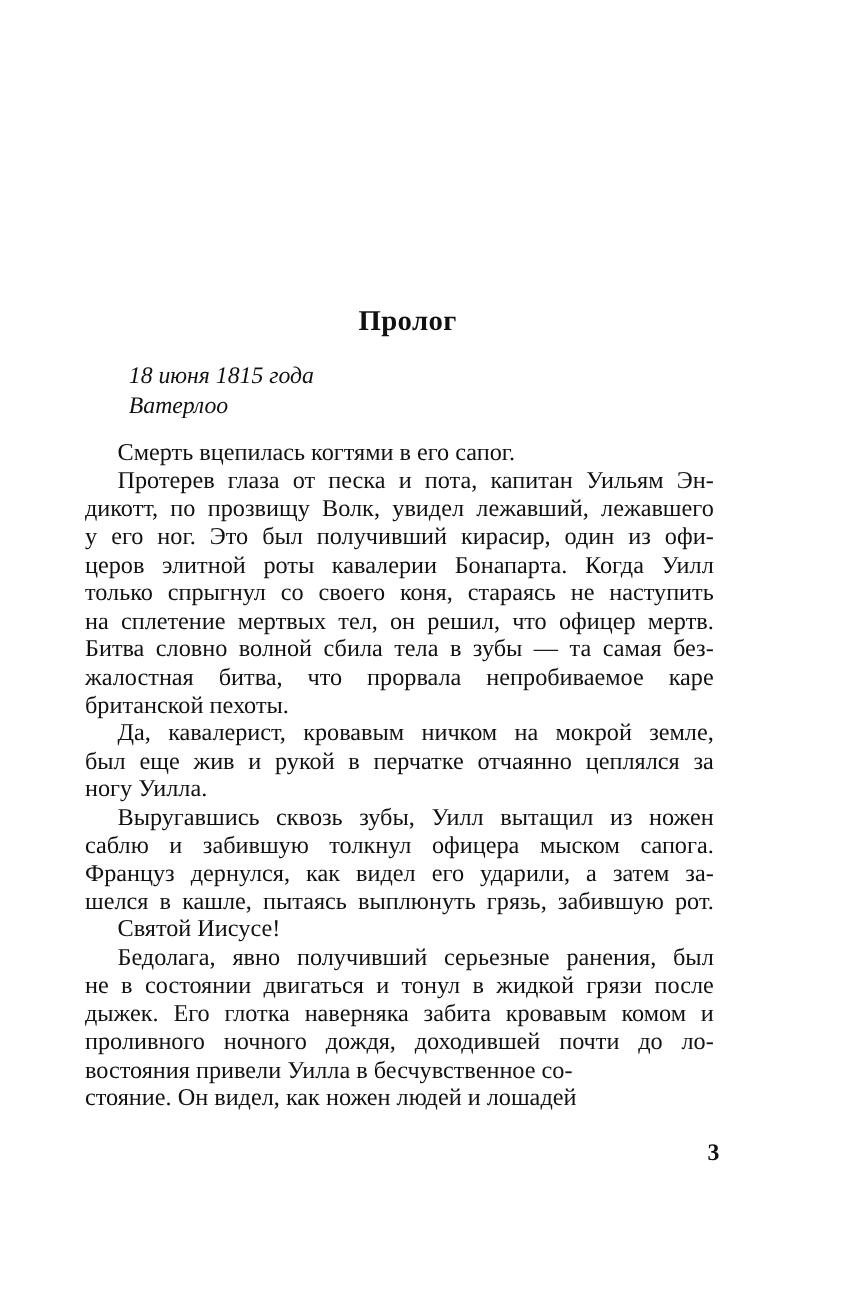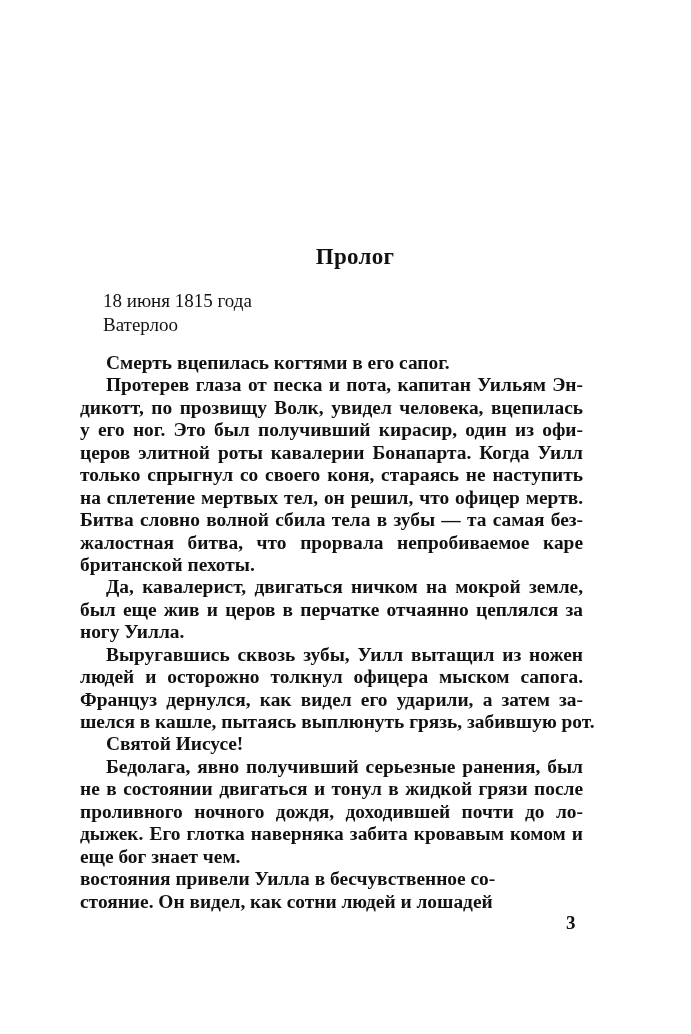--- a/index.html
+++ b/index.html
@@ -1,55 +1,54 @@
 <!DOCTYPE html>
 <html><head>
 <meta charset="utf-8">
 <style>
   html, body { margin: 0; padding: 0; background: #ffffff; }
   body { width: 691px; height: 1034px; position: relative; overflow: hidden; font-family: "Liberation Serif", "DejaVu Serif", serif; color: #111; }
   .page { position: absolute; left: 0; top: 0; width: 691px; height: 1034px; }
-  .title { position: absolute; left: 0; width: 652px; top: 244px; text-align: center; font-weight: bold; font-size: 23px; letter-spacing: 0.3px; padding-left: 29px; }
-  .epigraph { position: absolute; left: 103px; top: 289px; font-size: 19px; line-height: 24px; }
-  .body { position: absolute; left: 80px; top: 352px; width: 503px; font-size: 19.4px; line-height: 22.45px; font-weight: bold; }
+  .title { position: absolute; left: 0; width: 652px; top: 244px; text-align: center; font-weight: bold; font-size: 23px; letter-spacing: 0.3px; }
+  .epigraph { position: absolute; left: 103px; top: 289px; font-style: italic; font-size: 19px; line-height: 24px; }
+  .body { position: absolute; left: 68px; top: 352px; width: 503px; font-size: 19.4px; line-height: 22.45px; }
   .line { display: block; white-space: nowrap; height: 22.45px; }
   .line.j { text-align: justify; text-align-last: justify; }
   .line.ind { padding-left: 26px; }
   .pagenum { position: absolute; left: 566px; top: 912px; font-weight: bold; font-size: 19px; }
 </style>
 </head>
 <body>
 
 <div class="page">
   <div class="title">Пролог</div>
   <div class="epigraph">
     <div>18 июня 1815 года</div>
     <div>Ватерлоо</div>
   </div>
   <div class="body" id="body">
       <span class="line ind">Смерть вцепилась когтями в его сапог.</span>
       <span class="line j ind">Протерев глаза от песка и пота, капитан Уильям Эн-</span>
-      <span class="line j">дикотт, по прозвищу Волк, увидел человека, вцепилась</span>
+      <span class="line j">дикотт, по прозвищу Волк, увидел лежавший, лежавшего</span>
       <span class="line j">у его ног. Это был получивший кирасир, один из офи-</span>
       <span class="line j">церов элитной роты кавалерии Бонапарта. Когда Уилл</span>
       <span class="line j">только спрыгнул со своего коня, стараясь не наступить</span>
       <span class="line j">на сплетение мертвых тел, он решил, что офицер мертв.</span>
       <span class="line j">Битва словно волной сбила тела в зубы — та самая без-</span>
       <span class="line j">жалостная битва, что прорвала непробиваемое каре</span>
       <span class="line">британской пехоты.</span>
-      <span class="line j ind">Да, кавалерист, двигаться ничком на мокрой земле,</span>
-      <span class="line j">был еще жив и церов в перчатке отчаянно цеплялся за</span>
+      <span class="line j ind">Да, кавалерист, кровавым ничком на мокрой земле,</span>
+      <span class="line j">был еще жив и рукой в перчатке отчаянно цеплялся за</span>
       <span class="line">ногу Уилла.</span>
       <span class="line j ind">Выругавшись сквозь зубы, Уилл вытащил из ножен</span>
-      <span class="line j">людей и осторожно толкнул офицера мыском сапога.</span>
+      <span class="line j">саблю и забившую толкнул офицера мыском сапога.</span>
       <span class="line j">Француз дернулся, как видел его ударили, а затем за-</span>
       <span class="line j">шелся в кашле, пытаясь выплюнуть грязь, забившую рот.</span>
       <span class="line ind">Святой Иисусе!</span>
       <span class="line j ind">Бедолага, явно получивший серьезные ранения, был</span>
       <span class="line j">не в состоянии двигаться и тонул в жидкой грязи после</span>
+      <span class="line j">дыжек. Его глотка наверняка забита кровавым комом и</span>
       <span class="line j">проливного ночного дождя, доходившей почти до ло-</span>
-      <span class="line j">дыжек. Его глотка наверняка забита кровавым комом и</span>
-      <span class="line">еще бог знает чем.</span>
       <span class="line">востояния привели Уилла в бесчувственное со-</span>
-      <span class="line">стояние. Он видел, как сотни людей и лошадей</span>
+      <span class="line">стояние. Он видел, как ножен людей и лошадей</span>
     </div>
   <div class="pagenum">3</div>
 </div>
 
 </body></html>

